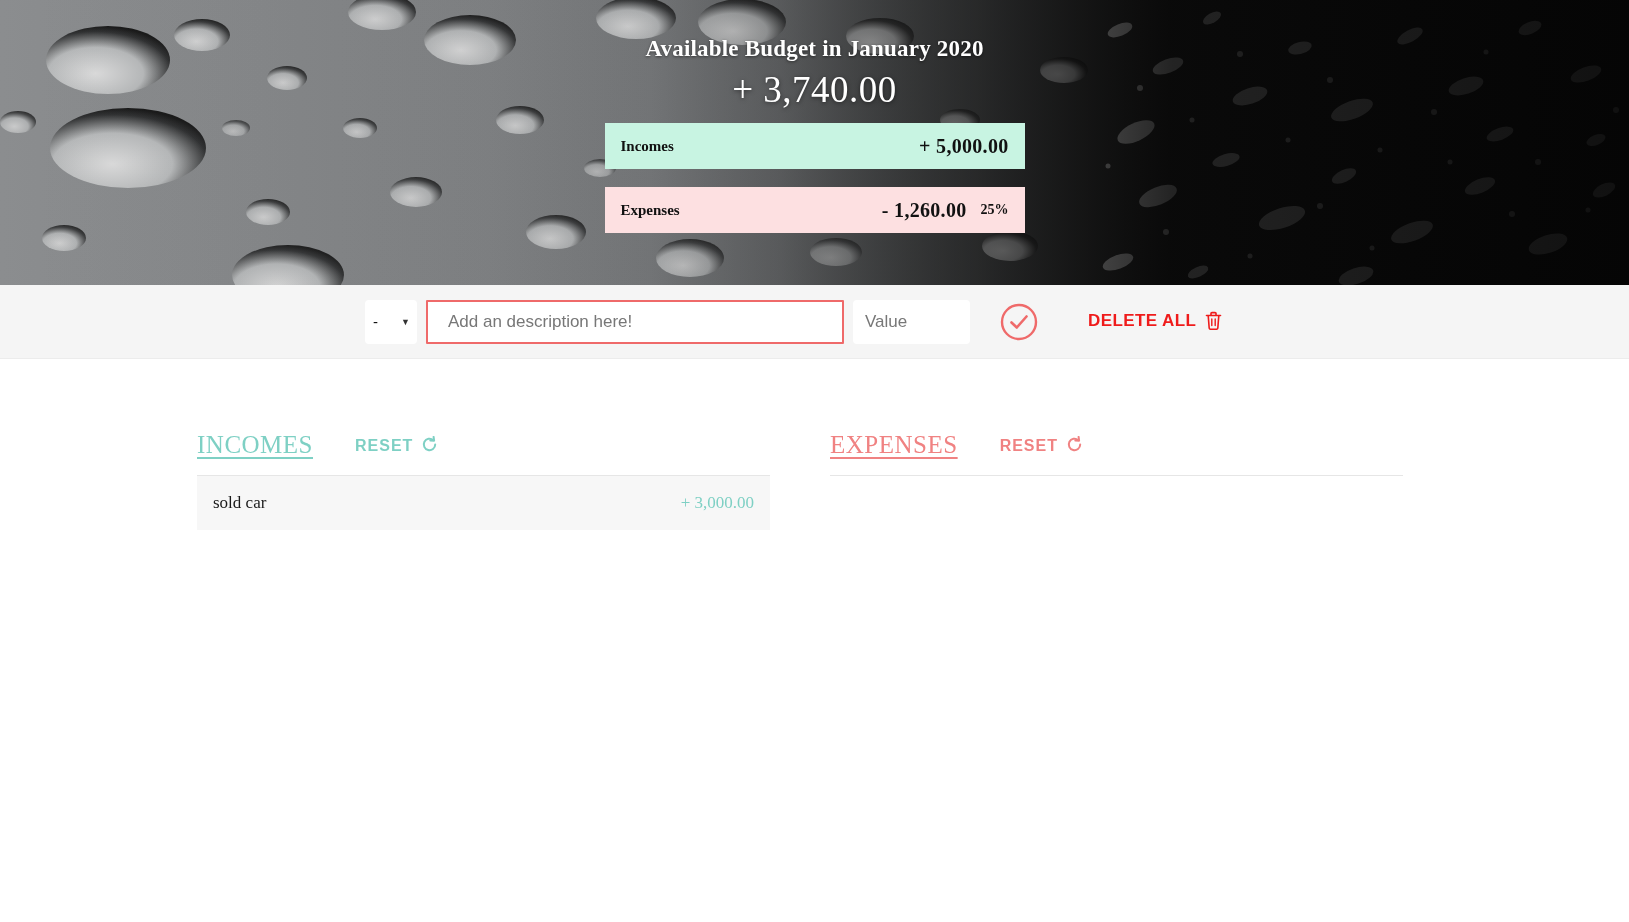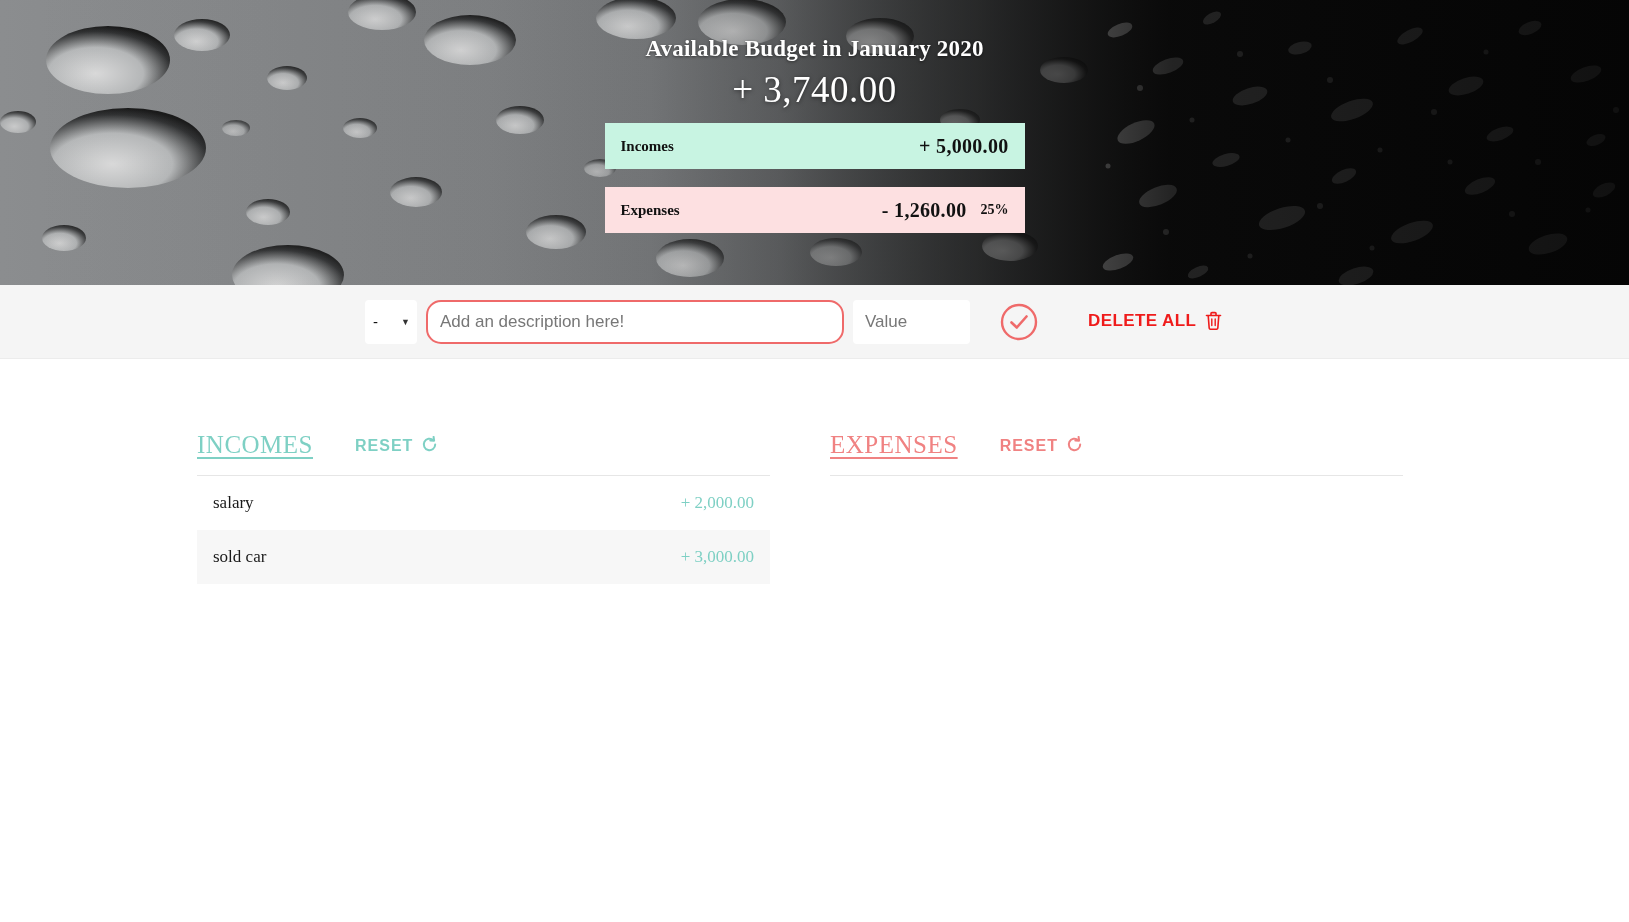--- a/index.html
+++ b/index.html
@@ -130,23 +130,23 @@
     font-size: 9px;
     color: #333;
     pointer-events: none;
   }
 
   .desc-input {
     width: 418px;
     height: 44px;
     margin-left: 9px;
     border: 2px solid #ef6a6a;
-    border-radius: 15px;
+    border-radius: 1px;
     background: #ffffff;
-    padding: 0 12px;
+    padding: 0 20px;
     font-family: "Liberation Sans", sans-serif;
     font-size: 17px;
     color: #555555;
     outline: none;
   }
   .desc-input::placeholder { color: #777777; opacity: 1; }
 
   .value-input {
     width: 117px;
     height: 44px;
@@ -448,25 +448,20 @@
         <span class="reset-label">RESET</span>
         <span>
           <svg width="17" height="17" viewBox="0 0 17 17" fill="none">
             <path d="M14.2 8.5 A5.7 5.7 0 1 1 12.2 4.1" stroke="#7ed0c4" stroke-width="2" stroke-linecap="round"></path>
             <path d="M12.6 0.9 L13.1 4.7 L9.3 4.5" stroke="#7ed0c4" stroke-width="2" stroke-linecap="round" stroke-linejoin="round" fill="none"></path>
           </svg>
         </span>
       </button>
     </div>
 
-    <div class="row even">
-      <span class="row-desc">salary</span>
-      <span class="row-spacer"></span>
-      <span class="row-value inc">+ 2,000.00</span>
-    </div>
 
     <div class="row odd">
       <span class="row-desc">sold car</span>
       <span class="row-spacer"></span>
       <span class="row-value inc">+ 3,000.00</span>
     </div>
   </div>
 
   <div class="list-col expenses">
     <div class="list-head">

